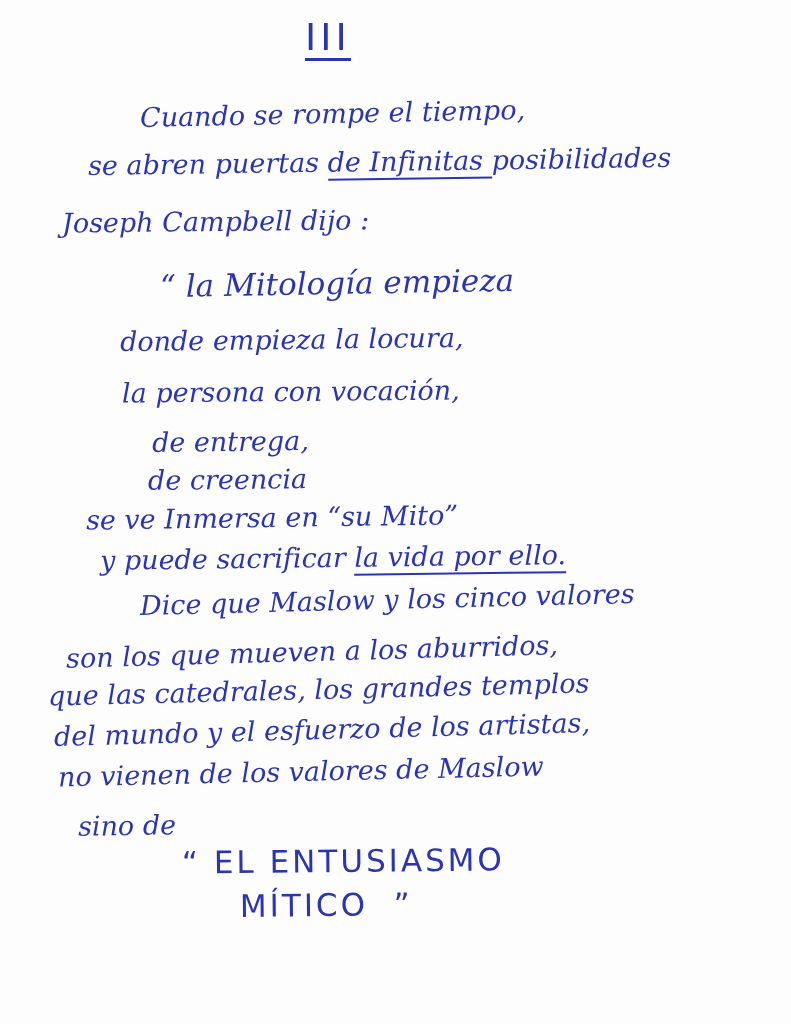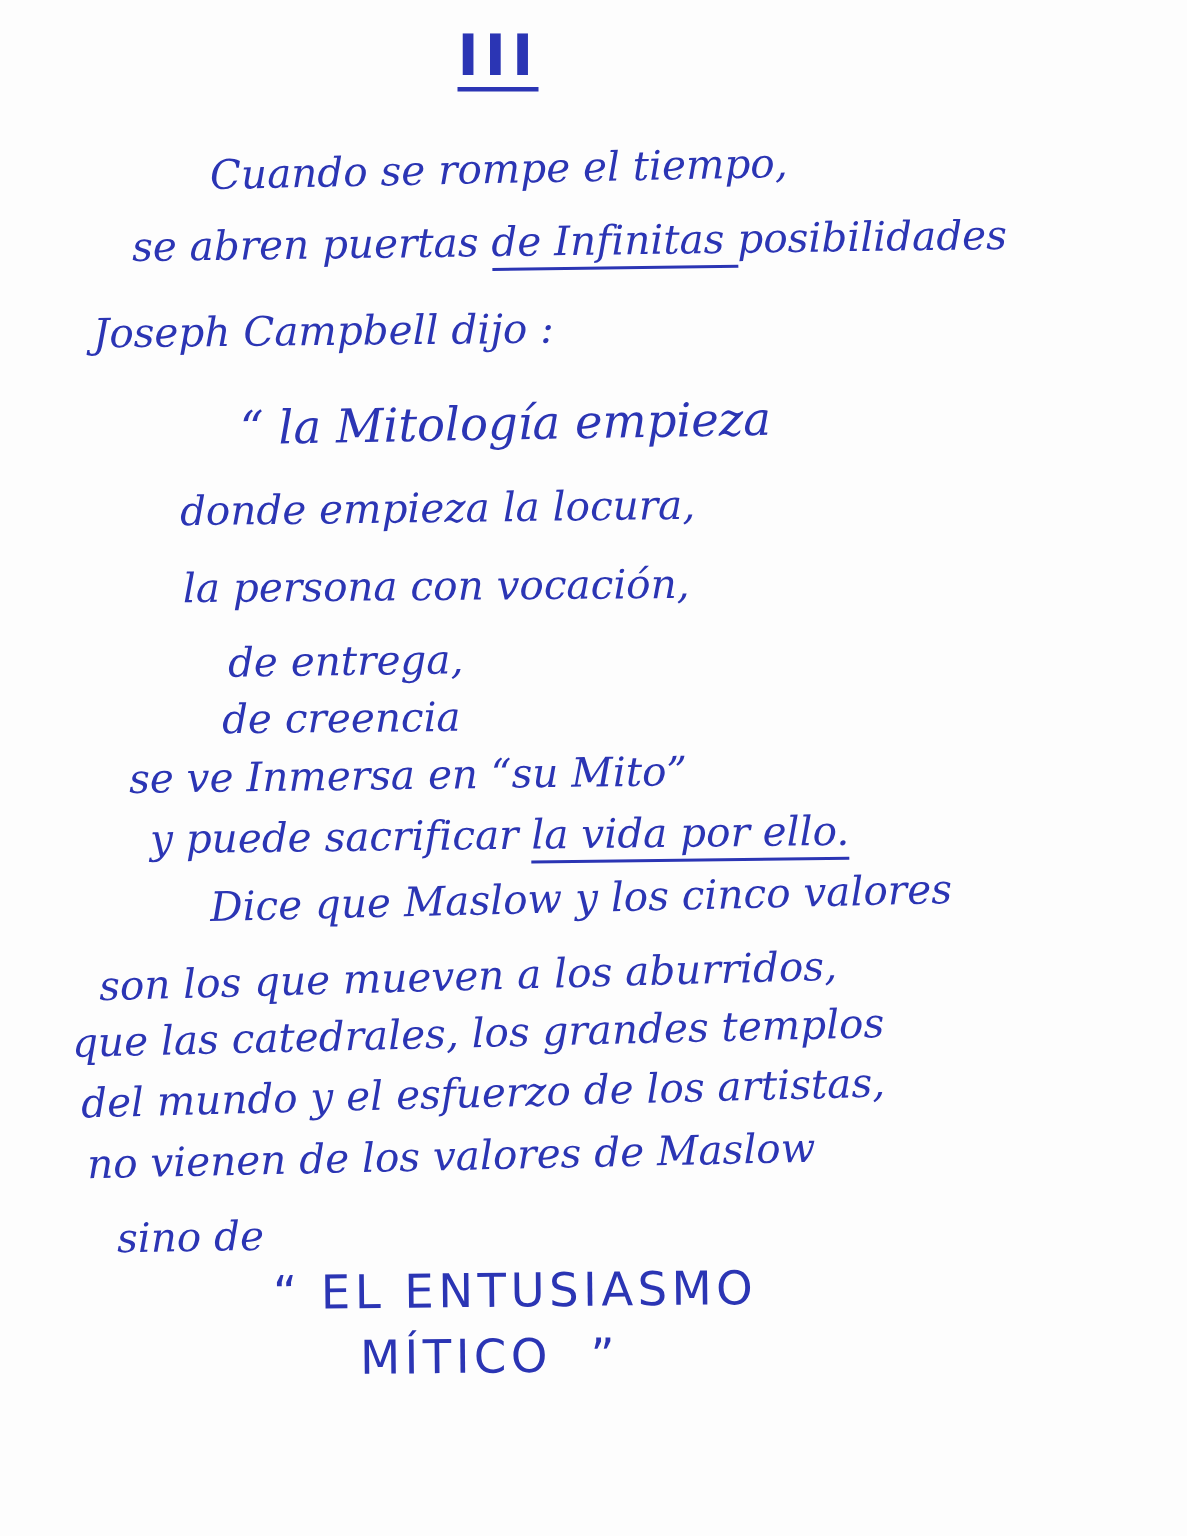--- a/index.html
+++ b/index.html
@@ -30,21 +30,21 @@
     line-height: 1;
   }
 
   .title {
     top: 18px;
     left: 305px;
     font-size: 38px;
     letter-spacing: 4px;
     font-family: "DejaVu Sans", sans-serif;
     font-style: normal;
-    font-weight: 700;
+    font-weight: 400;
     border-bottom: 3px solid #2b35b4;
     padding-bottom: 2px;
   }
 
   .l {
     font-size: 27px;
   }
   .big { font-size: 31px; }
 
   .u {

